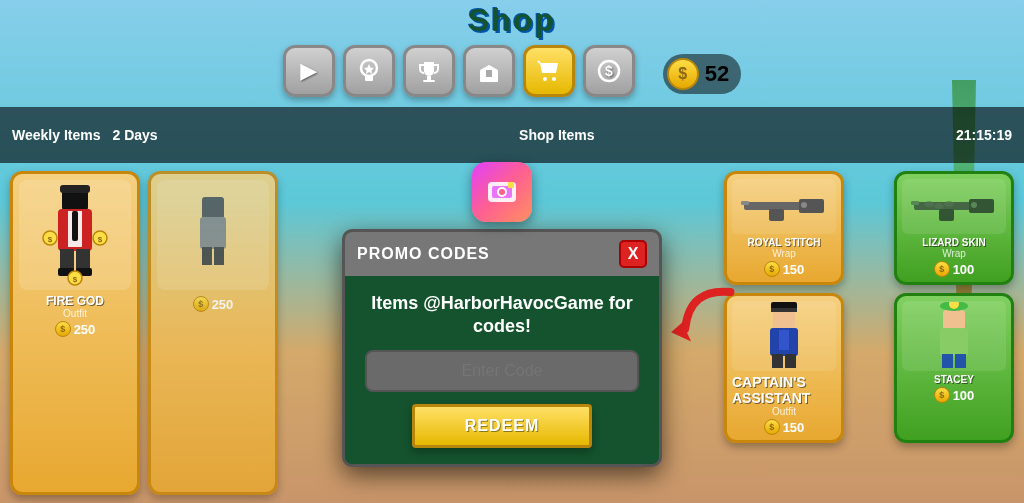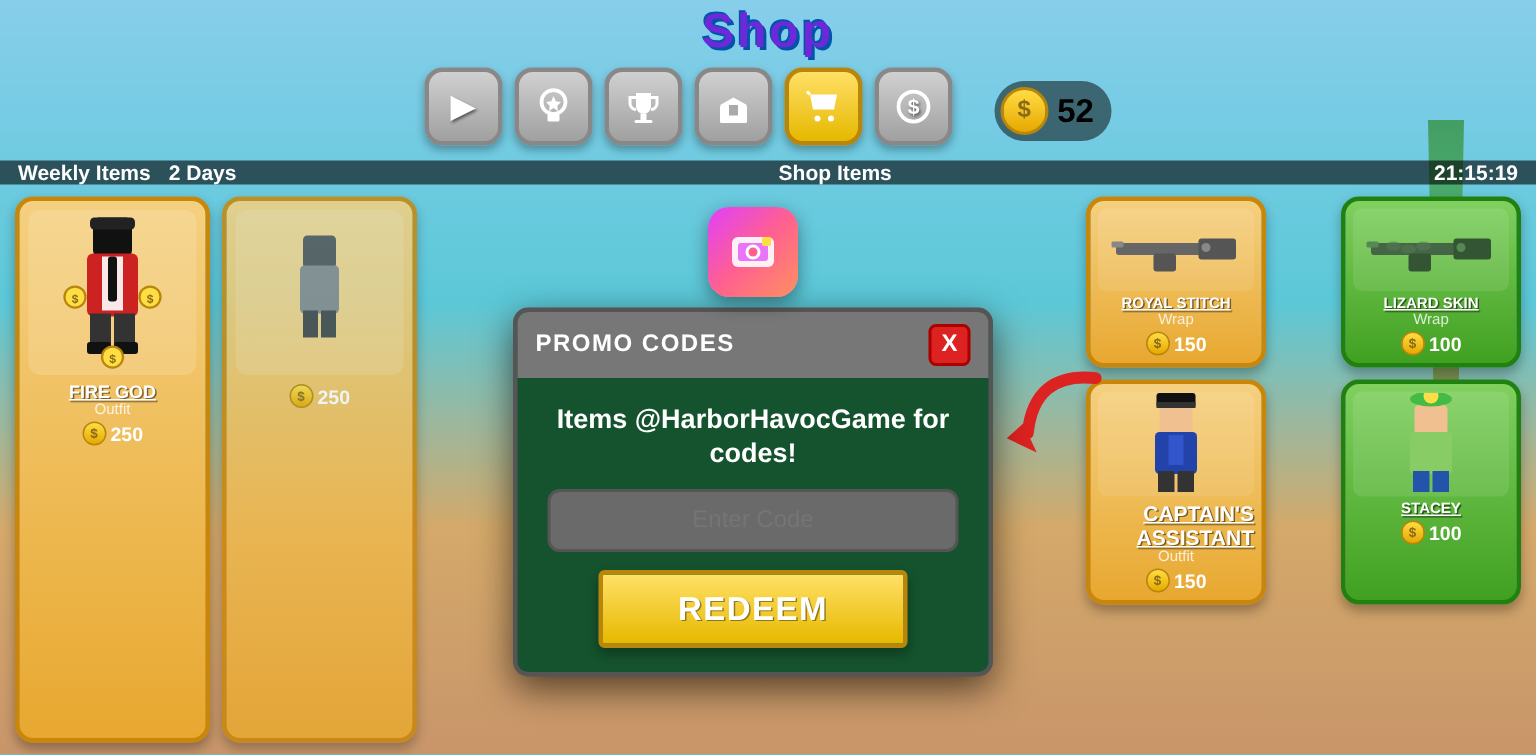--- a/index.html
+++ b/index.html
@@ -43,21 +43,21 @@
     .header {
       display: flex;
       flex-direction: column;
       align-items: center;
       padding-top: 2px;
     }
 
     .shop-title {
       font-size: 32px;
       font-weight: 900;
-      color: #6d28d9;
+      color: #14532d;
       text-shadow: 2px 2px 0 #0055aa, -1px -1px 0 #0055aa;
       letter-spacing: 2px;
       margin-bottom: 6px;
     }
 
     
     .nav-buttons {
       display: flex;
       gap: 8px;
       align-items: center;
@@ -113,21 +113,21 @@
       font-size: 22px;
       font-weight: 900;
       color: #000000;
     }
 
     
     .timer-bar {
       display: flex;
       width: 100%;
       background: rgba(0,0,0,0.6);
-      padding: 0 12px;
+      padding: 20px 12px;
       align-items: center;
     }
 
     .timer-label {
       font-size: 14px;
       font-weight: 700;
       color: white;
     }
 
     .timer-value {
@@ -191,23 +191,22 @@
       font-size: 9px;
       color: #8B6914;
       font-weight: 900;
     }
 
     .item-name {
       font-size: 12px;
       font-weight: 900;
       color: white;
       text-shadow: 1px 1px 0 rgba(0,0,0,0.5);
-      text-align: right;
+      text-align: left;
       text-transform: uppercase;
-      text-decoration: underline;
     }
 
     .item-type {
       font-size: 10px;
       color: rgba(255,255,255,0.8);
       text-align: center;
     }
 
     .item-price {
       font-size: 13px;
@@ -302,21 +301,21 @@
       color: #ccc;
       text-align: center;
       outline: none;
     }
 
     .redeem-btn {
       background: linear-gradient(180deg, #ffe066 0%, #e6b800 100%);
       border: 3px solid #b8860b;
       border-radius: 4px;
       padding: 10px 50px;
-      font-size: 22px;
+      font-size: 16px;
       font-weight: 900;
       color: white;
       text-shadow: 1px 1px 0 rgba(0,0,0,0.4);
       cursor: pointer;
       letter-spacing: 1px;
       box-shadow: 0 4px 8px rgba(0,0,0,0.3);
     }
 
     
     .promo-app-icon {

